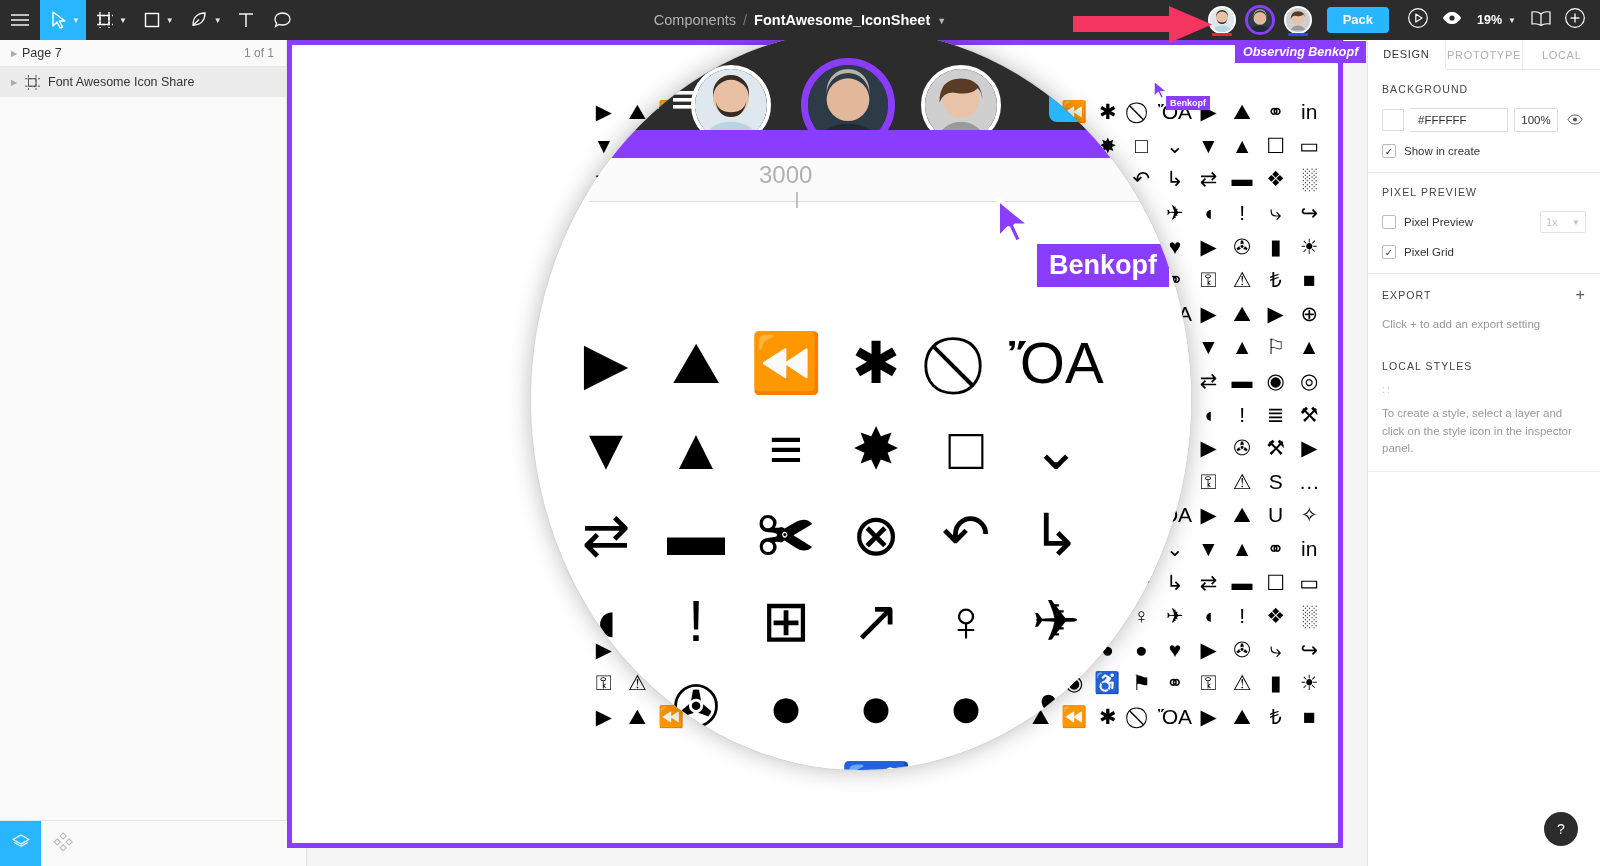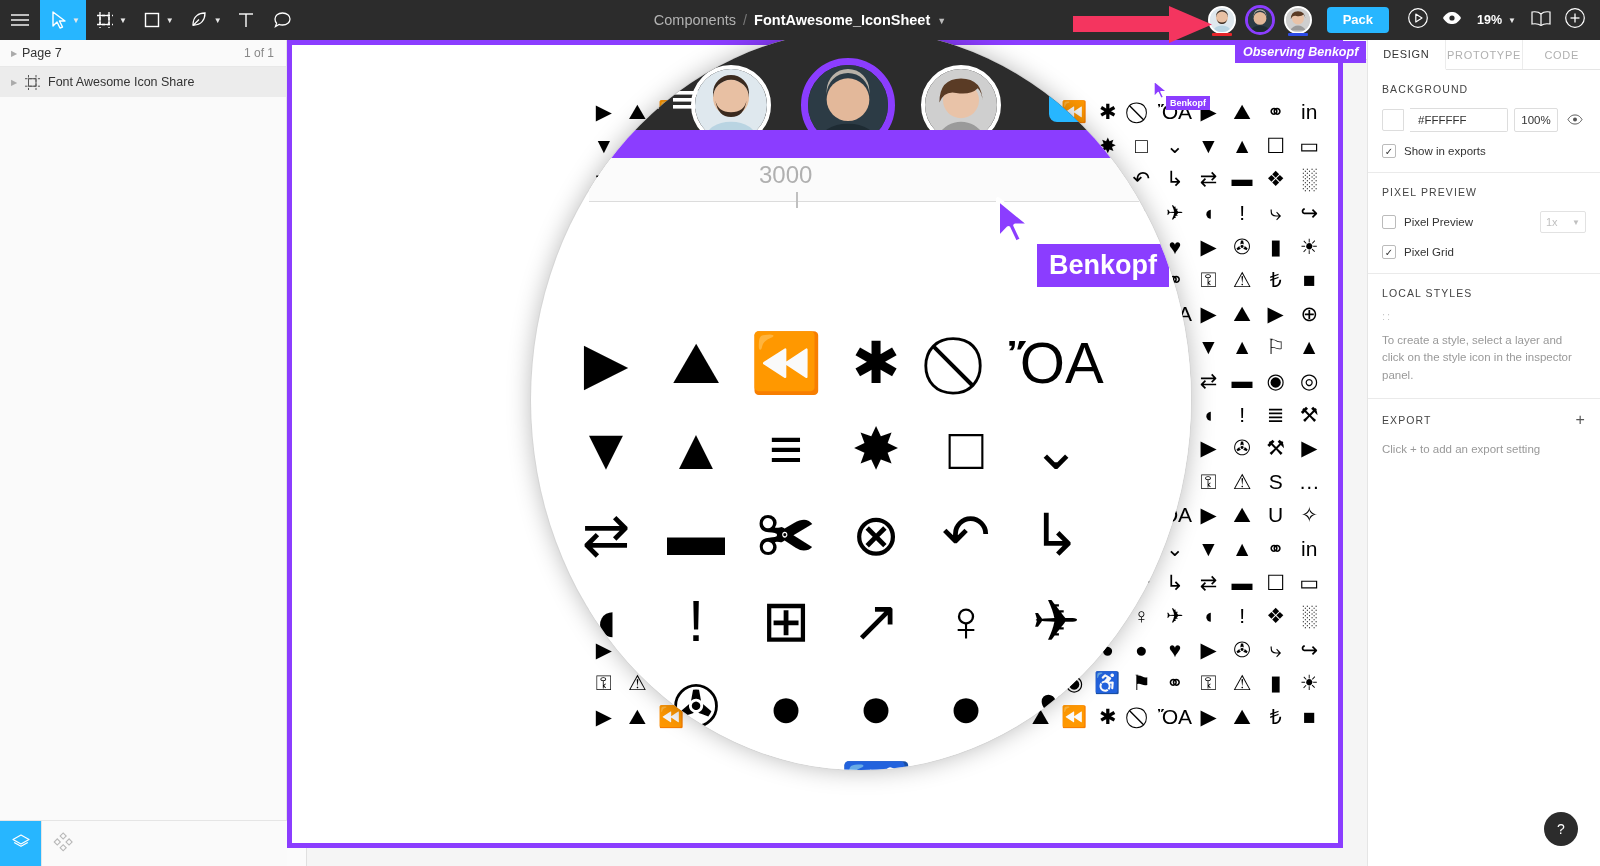--- a/index.html
+++ b/index.html
@@ -1015,73 +1015,73 @@
           </div>
       </div>
     </div>
 
   </div>
 
   <div class="rpanel">
     <div class="rtabs">
       <div class="rtab active">DESIGN</div>
       <div class="rtab">PROTOTYPE</div>
-      <div class="rtab">CODE</div>
+      <div class="rtab">LOCAL</div>
     </div>
 
     <div class="rsec">
       <div class="rsec-title">BACKGROUND</div>
       <div class="fill-row">
         <div class="swatch"></div>
         <div class="hexfield">#FFFFFF</div>
         <div class="opfield">100%</div>
         <div class="eye-btn">
           <span>
             <svg width="16" height="11" viewBox="0 0 16 11">
                 <path d="M1 5.5 C3.2 1.8 5.5 1 8 1 C10.5 1 12.8 1.8 15 5.5
               C12.8 9.2 10.5 10 8 10 C5.5 10 3.2 9.2 1 5.5 Z" fill="none" stroke="#555" stroke-width="1"></path>
               <circle cx="8" cy="5.5" r="2" fill="#555"></circle>
               </svg>
           </span>
         </div>
       </div>
       <div class="chk-row">
         <div class="chkbox">✓</div>
-        <span>Show in exports</span>
+        <span>Show in create</span>
       </div>
     </div>
 
     <div class="rsec">
       <div class="rsec-title">PIXEL PREVIEW</div>
       <div class="chk-row" style="margin-top:0">
         <div class="chkbox"></div>
         <span>Pixel Preview</span>
         <div class="selbox">
           <span>1x</span>
           <span class="caret" style="color:#c0c0c0">▼</span>
         </div>
       </div>
       <div class="chk-row">
         <div class="chkbox">✓</div>
         <span>Pixel Grid</span>
       </div>
     </div>
 
+    <div class="rsec" style="border-bottom:none">
+      <div class="rsec-title">
+        <span>EXPORT</span>
+        <span class="plus-btn">+</span>
+      </div>
+      <div class="rhint" style="margin-top:0">Click + to add an export setting</div>
+    </div>
+
     <div class="rsec">
       <div class="rsec-title">LOCAL STYLES</div>
       <div class="dots4">::</div>
       <div class="rhint">To create a style, select a layer and click on the style icon in the inspector panel.</div>
-    </div>
-
-    <div class="rsec" style="border-bottom:none">
-      <div class="rsec-title">
-        <span>EXPORT</span>
-        <span class="plus-btn">+</span>
-      </div>
-      <div class="rhint" style="margin-top:0">Click + to add an export setting</div>
     </div>
   </div>
 
   <div class="help-btn">?</div>
 
   <div class="anno-arrow" style="left:1073px; top:5px;">
     <svg width="140" height="40" viewBox="0 0 140 40">
       <path d="M0 11 L96 11 L96 1 L139 19.5 L96 38 L96 27 L0 27 Z" fill="#F4355F"></path>
     </svg>
   </div>

